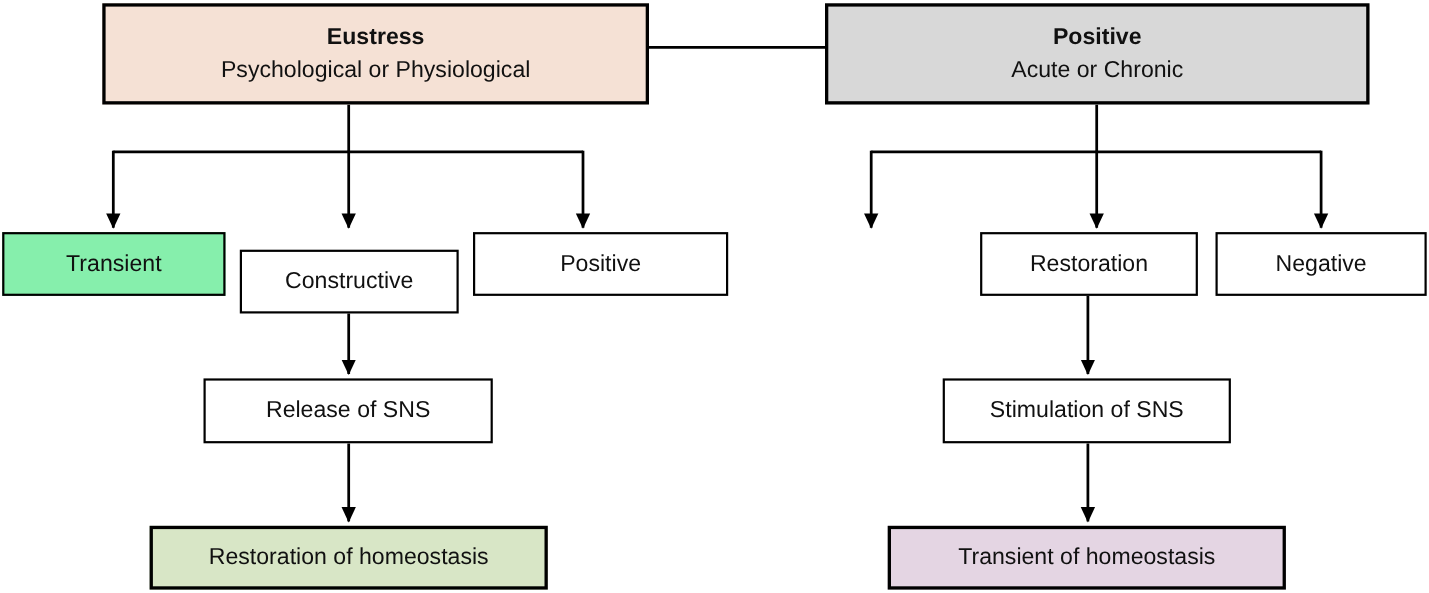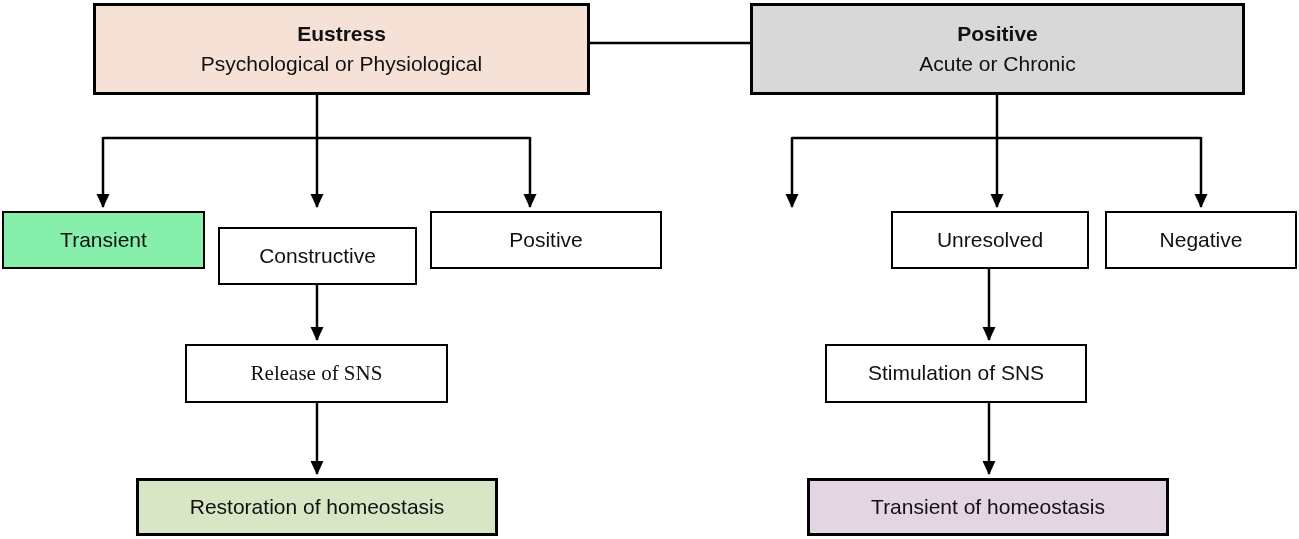--- a/index.html
+++ b/index.html
@@ -46,21 +46,21 @@
   
   .n-transient   { left: 2px;    top: 211px; width: 203px; height: 58px; }
   .n-constructive{ left: 218px;  top: 211px; width: 199px; height: 58px; margin-top: 16px; }
   .n-positive    { left: 430px;  top: 211px; width: 232px; height: 58px; }
   .n-unresolved  { left: 669px;  top: 211px; width: 203px; height: 58px; }
   .n-detrimental { left: 891px;  top: 211px; width: 198px; height: 58px; }
   .n-negative    { left: 1105px; top: 211px; width: 192px; height: 58px; }
 
   
   .n-release     { left: 185px; top: 344px; width: 263px; height: 59px; }
-  .n-stimulation { left: 825px; top: 344px; width: 262px; height: 59px; }
+  .n-stimulation { left: 857px; top: 344px; width: 262px; height: 59px; }
 
   
   .n-restoration { left: 136px; top: 478px; width: 362px; height: 58px; border-width: 3px; }
   .n-disruption  { left: 807px; top: 478px; width: 362px; height: 58px; border-width: 3px; }
 </style>
 </head>
 <body>
 
 <div id="stage">
 
@@ -100,25 +100,25 @@
     <div class="subtitle">Acute or Chronic</div>
   </div>
 
   <div class="node n-transient" style="background-color: #86efac;">Transient</div>
 
   <div class="node n-constructive" style="background-color: rgb(255, 255, 255);">Constructive</div>
 
   <div class="node n-positive" style="background-color: rgb(255, 255, 255);">Positive</div>
 
 
-  <div class="node n-detrimental" style="background-color: rgb(255, 255, 255);">Unresolved</div>
+  <div class="node n-detrimental" style="background-color: rgb(255, 255, 255);">Restoration</div>
 
   <div class="node n-negative" style="background-color: rgb(255, 255, 255);">Negative</div>
 
-  <div class="node n-release" style="background-color: rgb(255, 255, 255); font-family: Liberation Serif, serif;">Release of SNS</div>
+  <div class="node n-release" style="background-color: rgb(255, 255, 255);">Release of SNS</div>
 
   <div class="node n-stimulation" style="background-color: rgb(255, 255, 255);">Stimulation of SNS</div>
 
   <div class="node n-restoration" style="background-color: rgb(216, 230, 198);">Restoration of homeostasis</div>
 
   <div class="node n-disruption" style="background-color: rgb(228, 213, 227);">Transient of homeostasis</div>
 
 </div>
 
 </body></html>

